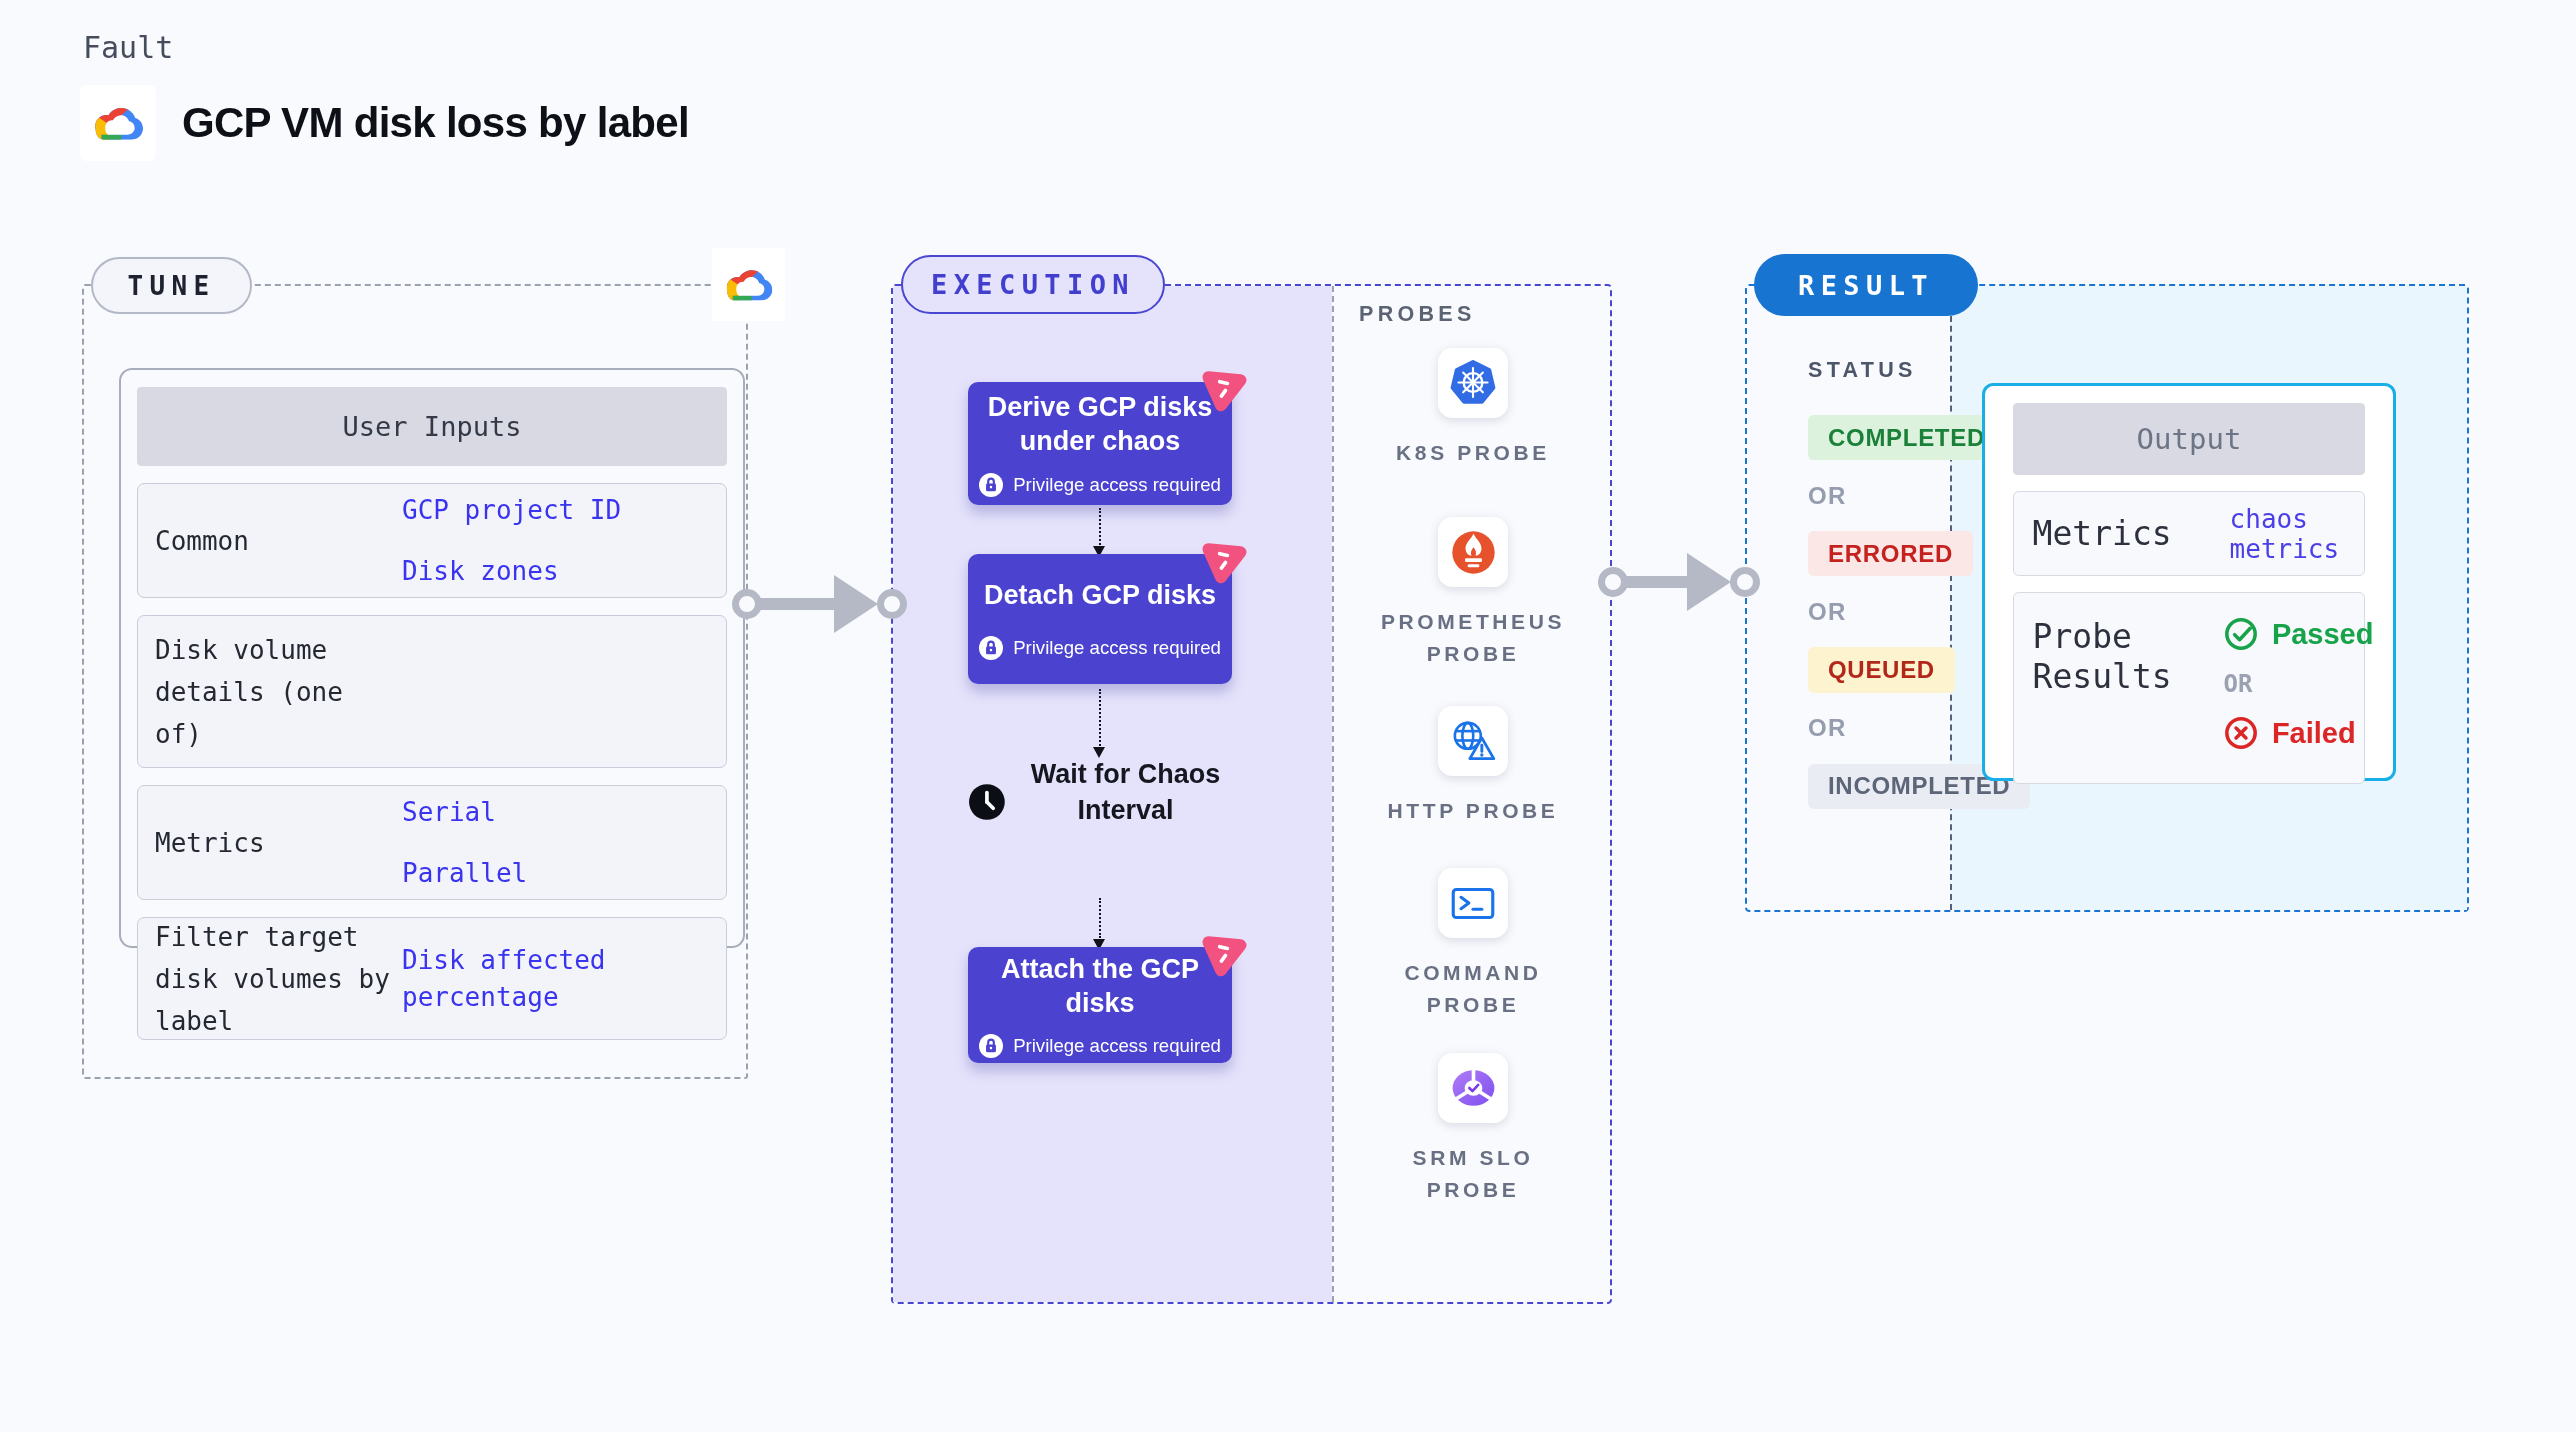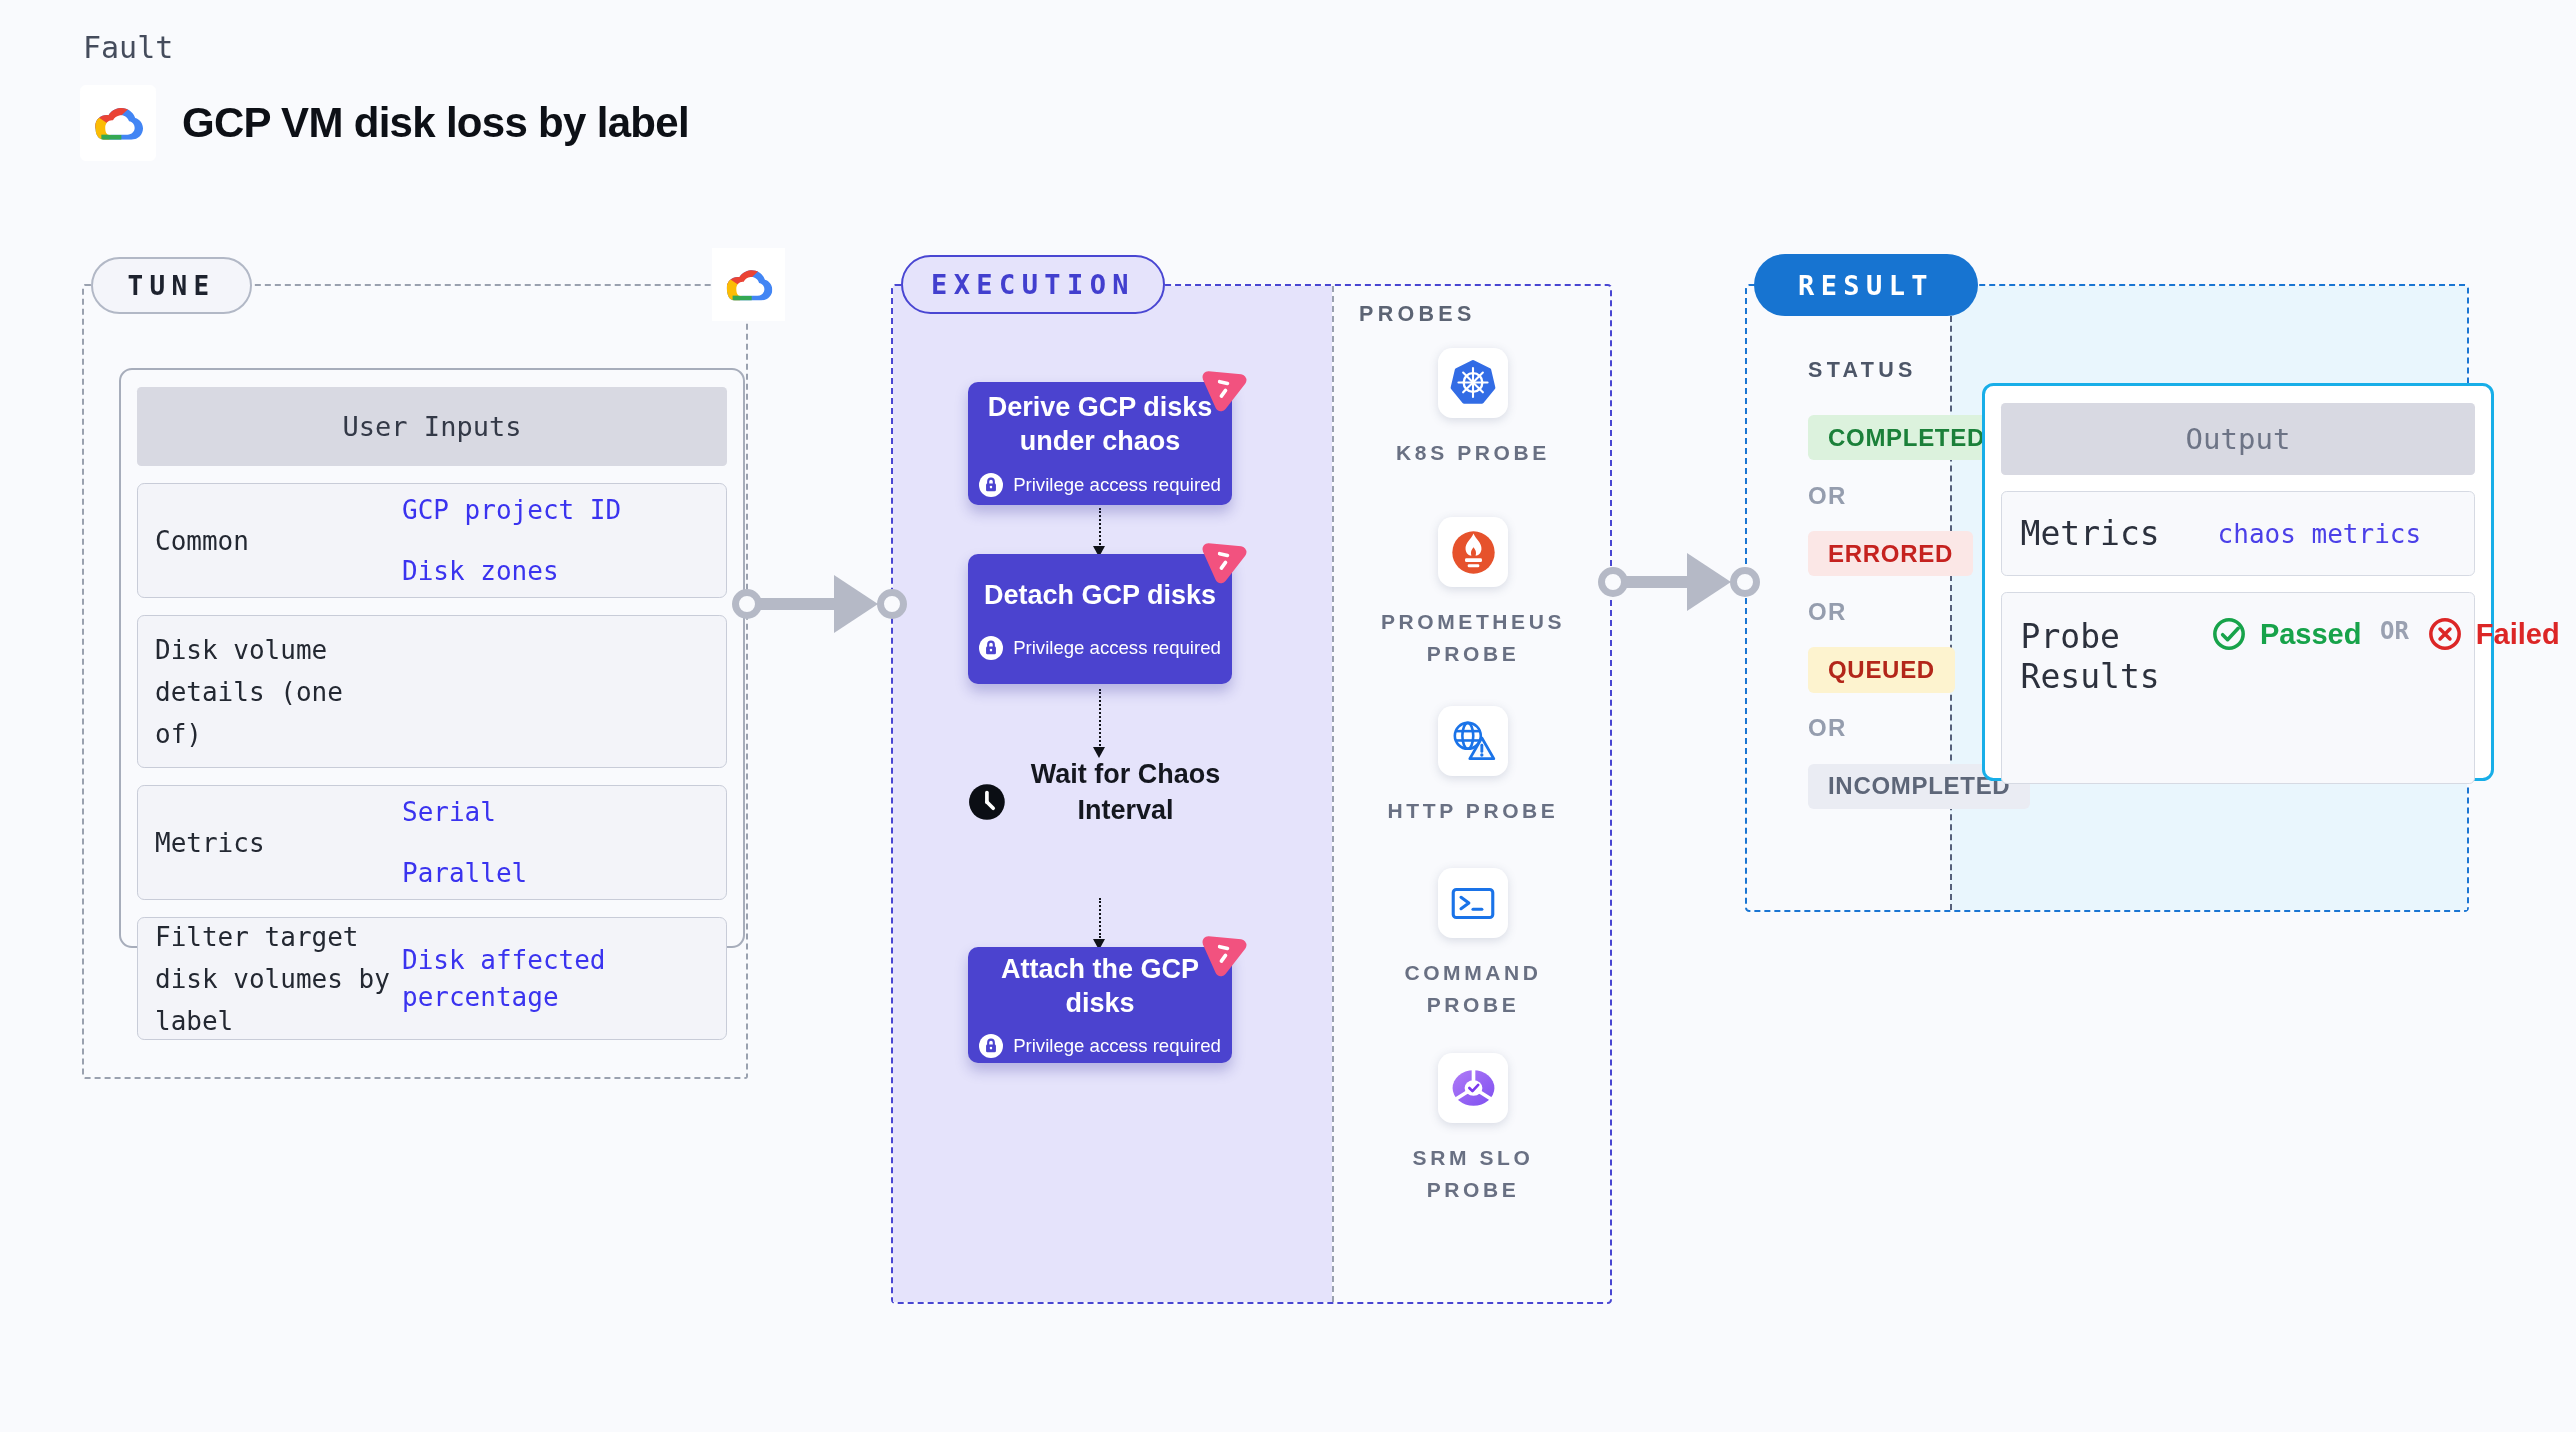--- a/index.html
+++ b/index.html
@@ -90,30 +90,30 @@
   .result-fill { position:absolute; left:203px; top:0; right:0; height:100%; background:#e9f6fd; }
   .result-divider { position:absolute; left:203px; top:0; height:100%; width:0;
                     border-left:2.1px dashed #55607a; }
   .result-pill { left:1754px; top:254px; width:224px; height:62px; background:#1774d1;
                  color:#fff; font-size:27px; }
   .status-col { position:absolute; left:61px; top:72px; display:flex; flex-direction:column; align-items:flex-start; }
   .status-title { font-size:21.5px; font-weight:bold; color:#4d5668; letter-spacing:4.3px; margin-bottom:32px; }
   .status-badge { font-size:24px; font-weight:bold; padding:8.6px 20px; border-radius:5.7px; letter-spacing:0.7px; }
   .status-or { font-size:24px; font-weight:bold; color:#959dae; margin:21.5px 0; letter-spacing:1.4px; }
 
-  .output-card { position:absolute; left:235px; top:97px; width:512px; height:398px; background:#fff;
-                 border:3.6px solid #18aee8; border-radius:11.5px; padding:17px 16px; }
+  .output-card { position:absolute; left:235px; top:97px; width:414px; height:398px; background:#fff;
+                 border:3.6px solid #18aee8; border-radius:11.5px; padding:17px 28px; }
   .output-header { height:72px; background:#d8d9e2; border-radius:4.3px; display:flex; align-items:center;
                    justify-content:center; font-family:"DejaVu Sans Mono",monospace; font-size:29px; color:#6d7486; }
   .out-row { background:#f8f9fc; border:1.4px solid #d6dae3; border-radius:5.7px; margin-top:16px;
              display:flex; padding:18.6px; }
   .out-row .olbl { font-family:"DejaVu Sans Mono",monospace; font-size:33px; color:#2c313d;
                    width:165px; line-height:40px; flex:none; }
   .out-row .oval { font-family:"DejaVu Sans Mono",monospace; font-size:26px; color:#4b40e8; padding-left:32px; }
-  .pr-col { display:flex; flex-direction:row; gap:18.6px; padding-left:26px; }
+  .pr-col { display:flex; flex-direction:column; gap:18.6px; padding-left:26px; }
   .pr-line { display:flex; align-items:center; gap:14.3px; font-size:29px; font-weight:bold; }
   .pr-passed { color:#17a34a; }
   .pr-failed { color:#dc2626; }
   .pr-or { font-family:"DejaVu Sans Mono",monospace; font-size:24px; color:#9aa1b1; font-weight:bold; }
 </style>
 </head>
 <body>
 
 <div id="canvas">
 

